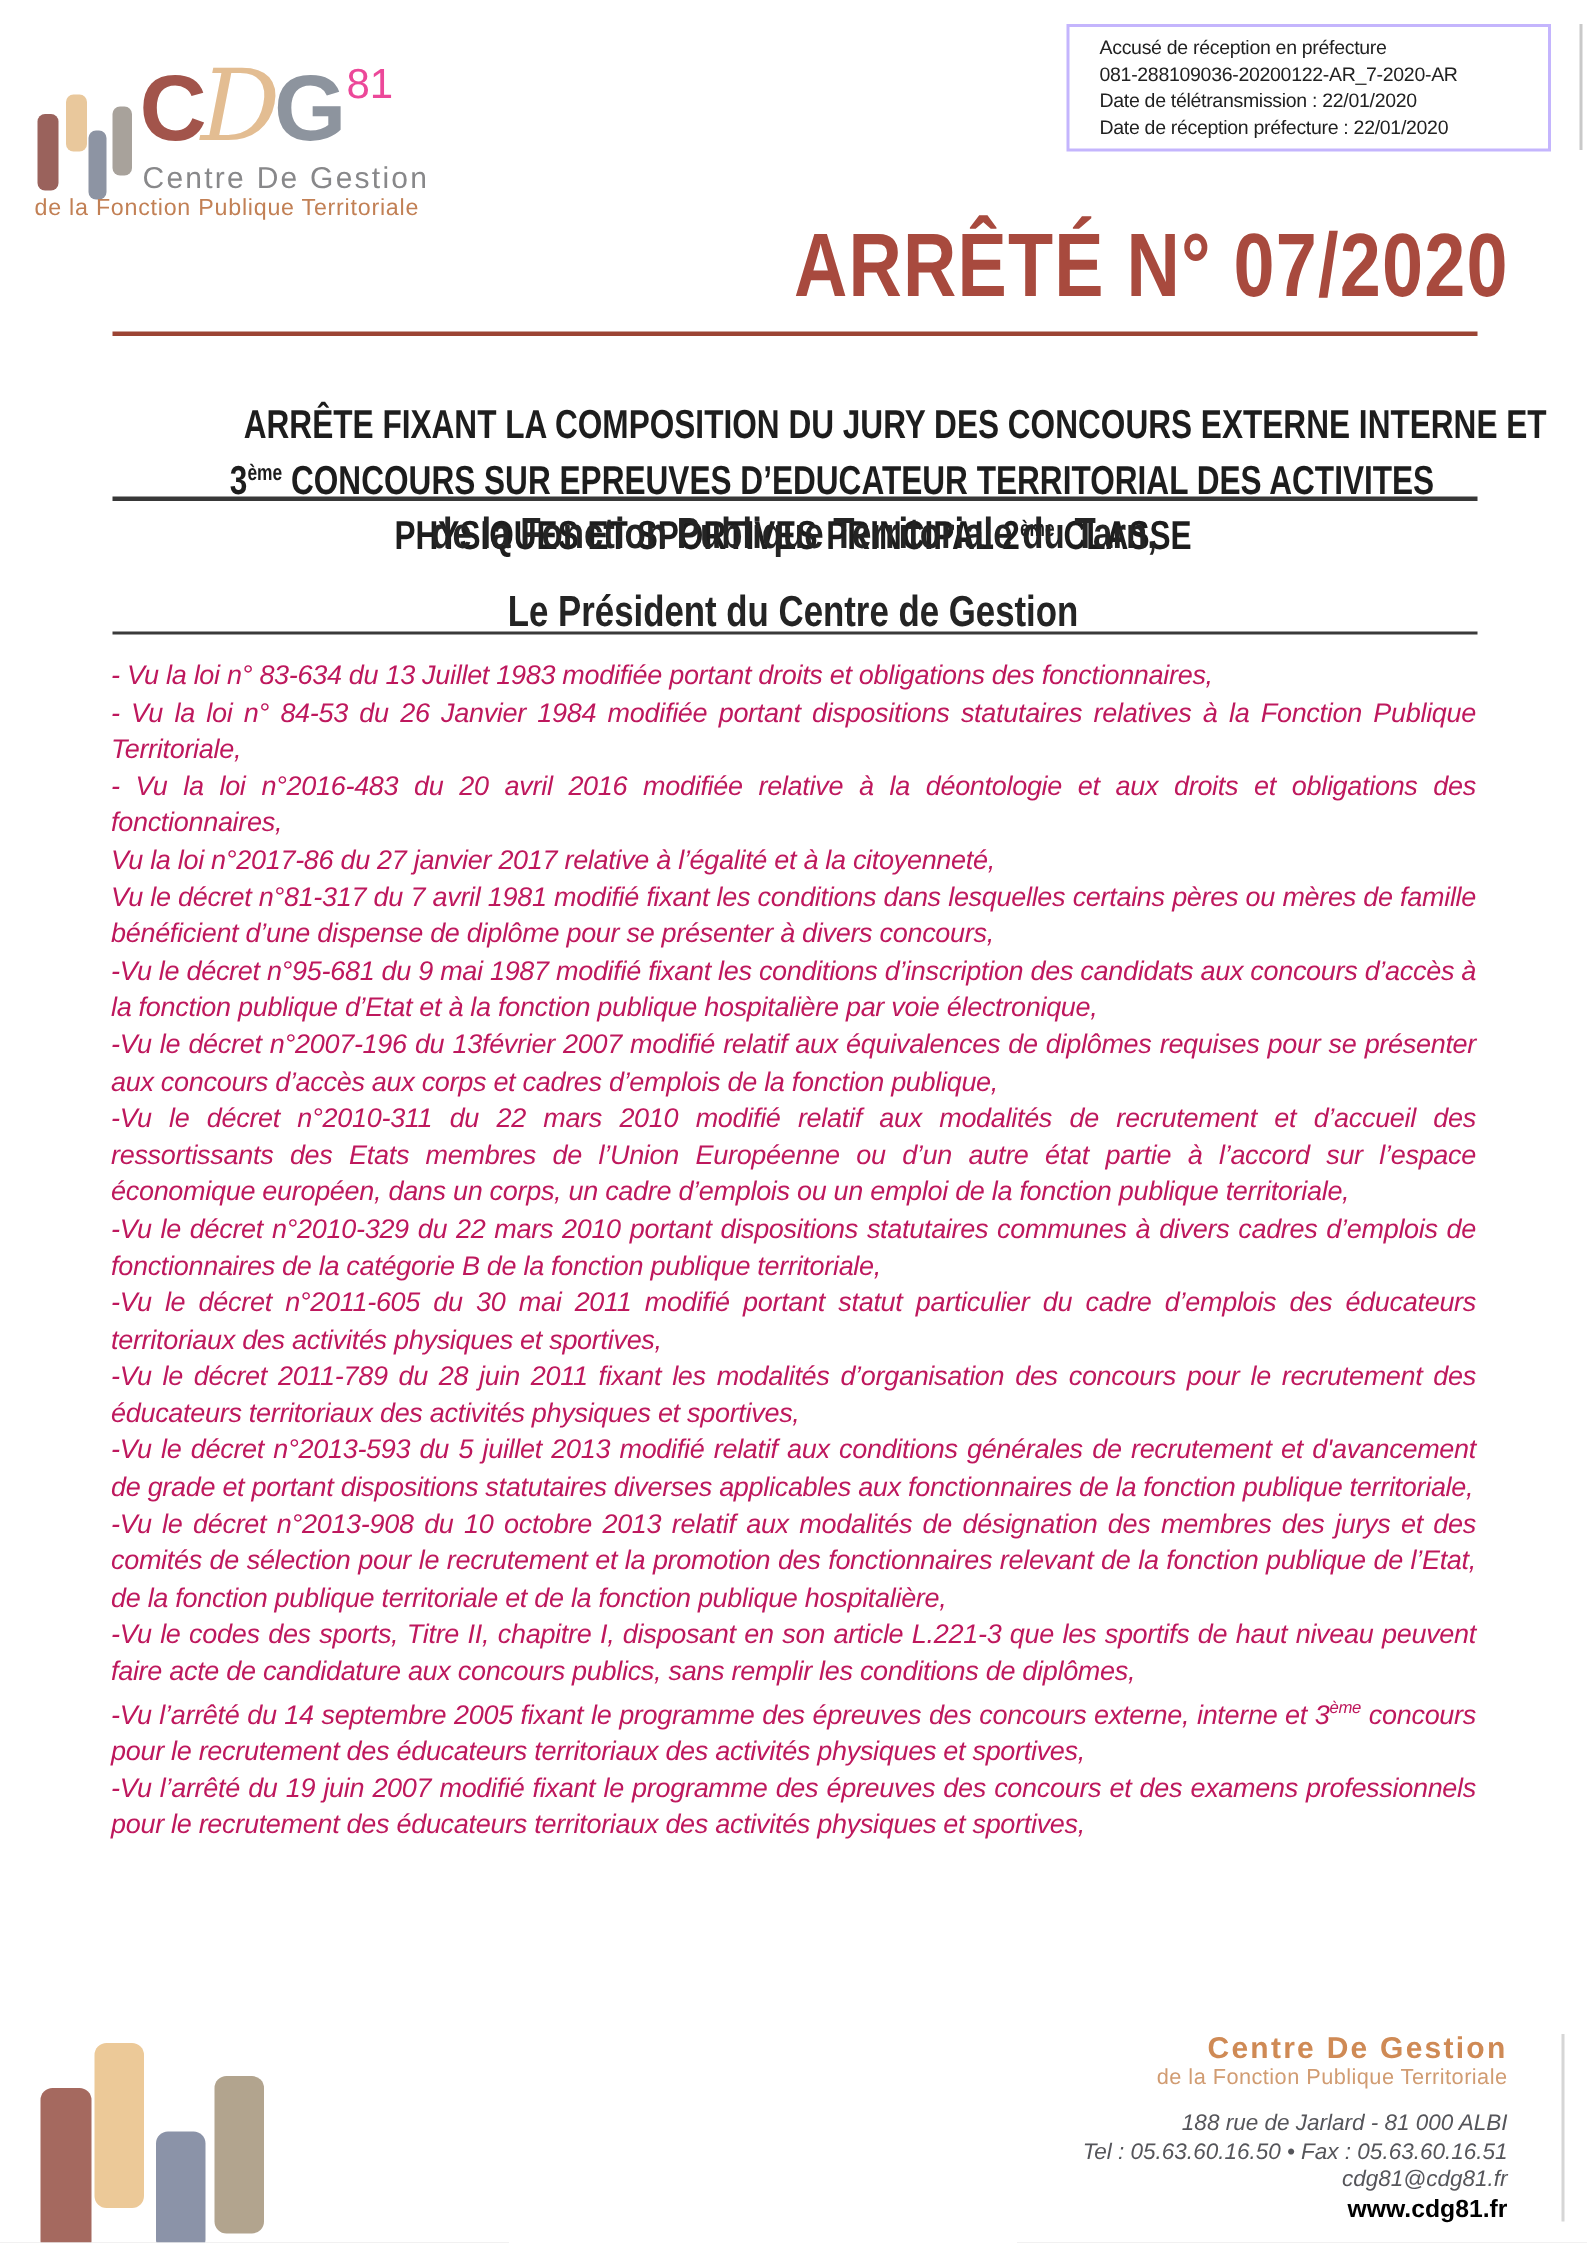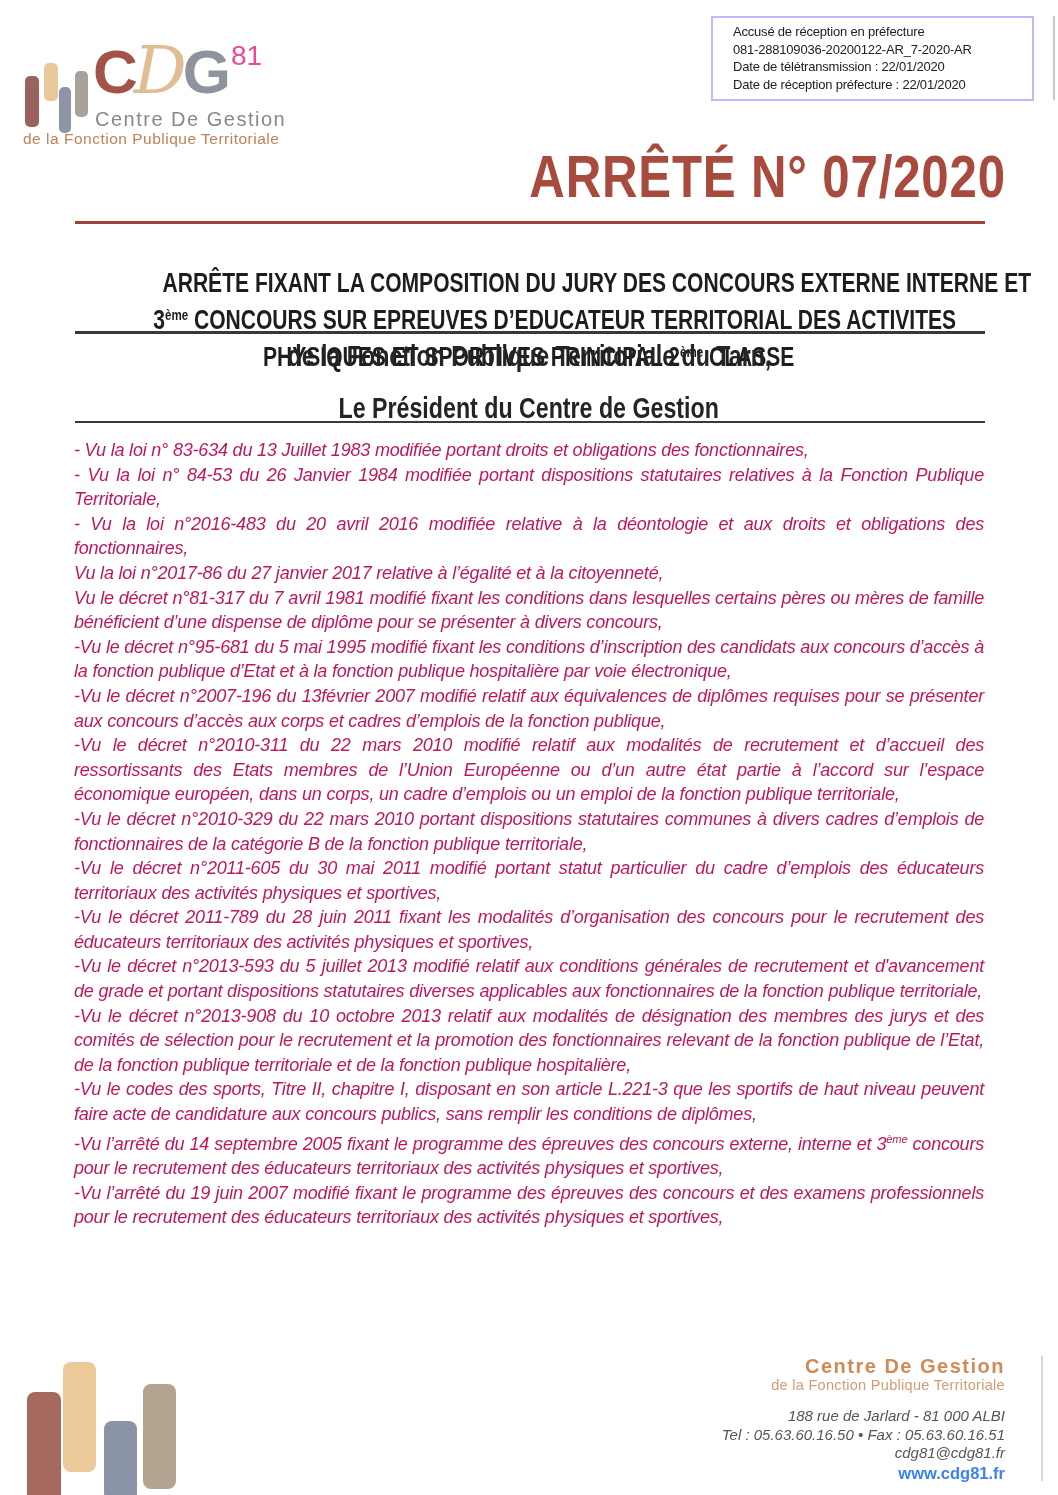--- a/index.html
+++ b/index.html
@@ -65,21 +65,21 @@
   
   .footer-bars div{position:absolute;border-radius:8px;}
   .fb-a{left:27px;top:1392px;width:34px;height:110px;background:#a5695f;}
   .fb-b{left:63px;top:1362px;width:33px;height:110px;background:#ecc998;}
   .fb-c{left:104px;top:1421px;width:33px;height:80px;background:#8b93a8;}
   .fb-d{left:143px;top:1384px;width:33px;height:105px;background:#b2a48e;}
   .footer-contact{position:absolute;right:53px;top:1356px;text-align:right;}
   .f-name{font-size:20px;font-weight:bold;color:#cf8a55;letter-spacing:1.5px;line-height:21px;}
   .f-subname{font-size:14.5px;color:#d19c72;letter-spacing:0.3px;line-height:16px;margin-bottom:14px;}
   .f-addr{font-size:15px;color:#55555a;line-height:18.5px;font-style:italic;}
-  .f-www{font-size:16.5px;font-weight:bold;color:#3b82f6;line-height:20px;}
+  .f-www{font-size:16.5px;font-weight:bold;color:#000000;line-height:20px;}
   
   .artifact-v1{position:absolute;left:1041px;top:1356px;width:2px;height:125px;background:#d6d6d6;}
   .artifact-v2{position:absolute;left:1053px;top:16px;width:2px;height:84px;background:#c9c9c9;}
 </style>
 </head>
 <body>
 
 <div class="page">
 
   <div class="stamp">
@@ -120,21 +120,21 @@
   </div>
 
   <div class="rule rule-dark2"></div>
 
   <div class="body-text">
     <p>- Vu la loi n° 83-634 du 13 Juillet 1983 modifiée portant droits et obligations des fonctionnaires,</p>
     <p>- Vu la loi n° 84-53 du 26 Janvier 1984 modifiée portant dispositions statutaires relatives à la Fonction Publique Territoriale,</p>
     <p>- Vu la loi n°2016-483 du 20 avril 2016 modifiée relative à la déontologie et aux droits et obligations des fonctionnaires,</p>
     <p>Vu la loi n°2017-86 du 27 janvier 2017 relative à l’égalité et à la citoyenneté,</p>
     <p>Vu le décret n°81-317 du 7 avril 1981 modifié fixant les conditions dans lesquelles certains pères ou mères de famille bénéficient d’une dispense de diplôme pour se présenter à divers concours,</p>
-    <p>-Vu le décret n°95-681 du 5 mai 1995 modifié fixant les conditions d’inscription des candidats aux concours d’accès à la fonction publique d’Etat et à la fonction publique hospitalière par voie électronique,</p>
+    <p>-Vu le décret n°95-681 du 9 mai 1987 modifié fixant les conditions d’inscription des candidats aux concours d’accès à la fonction publique d’Etat et à la fonction publique hospitalière par voie électronique,</p>
     <p>-Vu le décret n°2007-196 du 13février 2007 modifié relatif aux équivalences de diplômes requises pour se présenter aux concours d’accès aux corps et cadres d’emplois de la fonction publique,</p>
     <p>-Vu le décret n°2010-311 du 22 mars 2010 modifié relatif aux modalités de recrutement et d’accueil des ressortissants des Etats membres de l’Union Européenne ou d’un autre état partie à l’accord sur l’espace économique européen, dans un corps, un cadre d’emplois ou un emploi de la fonction publique territoriale,</p>
     <p>-Vu le décret n°2010-329 du 22 mars 2010 portant dispositions statutaires communes à divers cadres d’emplois de fonctionnaires de la catégorie B de la fonction publique territoriale,</p>
     <p>-Vu le décret n°2011-605 du 30 mai 2011 modifié portant statut particulier du cadre d’emplois des éducateurs territoriaux des activités physiques et sportives,</p>
     <p>-Vu le décret 2011-789 du 28 juin 2011 fixant les modalités d’organisation des concours pour le recrutement des éducateurs territoriaux des activités physiques et sportives,</p>
     <p>-Vu le décret n°2013-593 du 5 juillet 2013 modifié relatif aux conditions générales de recrutement et d'avancement de grade et portant dispositions statutaires diverses applicables aux fonctionnaires de la fonction publique territoriale,</p>
     <p>-Vu le décret n°2013-908 du 10 octobre 2013 relatif aux modalités de désignation des membres des jurys et des comités de sélection pour le recrutement et la promotion des fonctionnaires relevant de la fonction publique de l’Etat, de la fonction publique territoriale et de la fonction publique hospitalière,</p>
     <p>-Vu le codes des sports, Titre II, chapitre I, disposant en son article L.221-3 que les sportifs de haut niveau peuvent faire acte de candidature aux concours publics, sans remplir les conditions de diplômes,</p>
     <p><span>-Vu l’arrêté du 14 septembre 2005 fixant le programme des épreuves des concours externe, interne et 3</span><sup>ème</sup><span> concours pour le recrutement des éducateurs territoriaux des activités physiques et sportives,</span></p>
     <p>-Vu l’arrêté du 19 juin 2007 modifié fixant le programme des épreuves des concours et des examens professionnels pour le recrutement des éducateurs territoriaux des activités physiques et sportives,</p>

